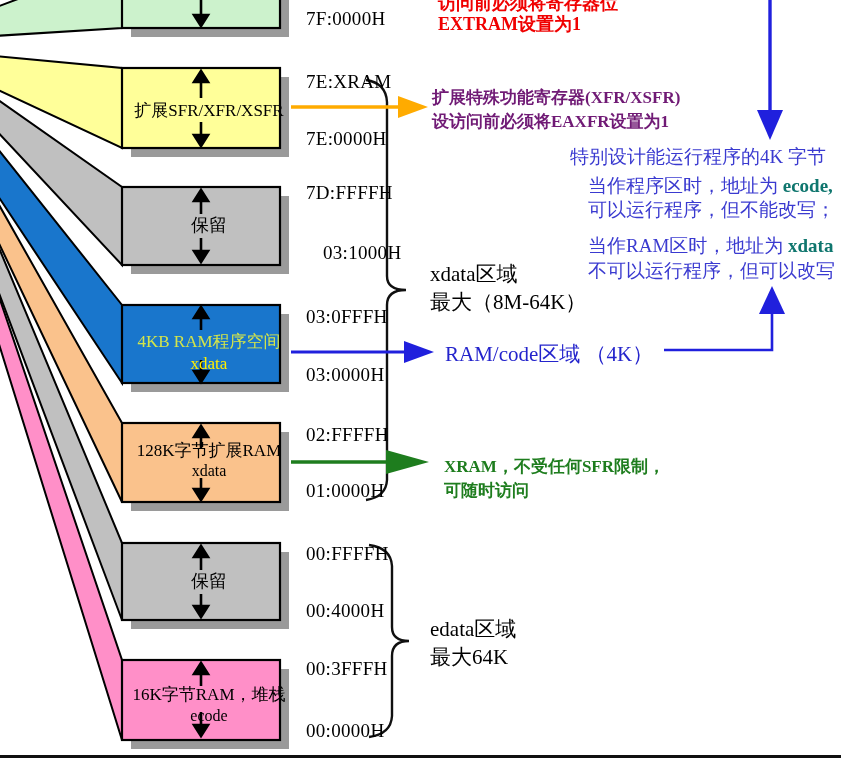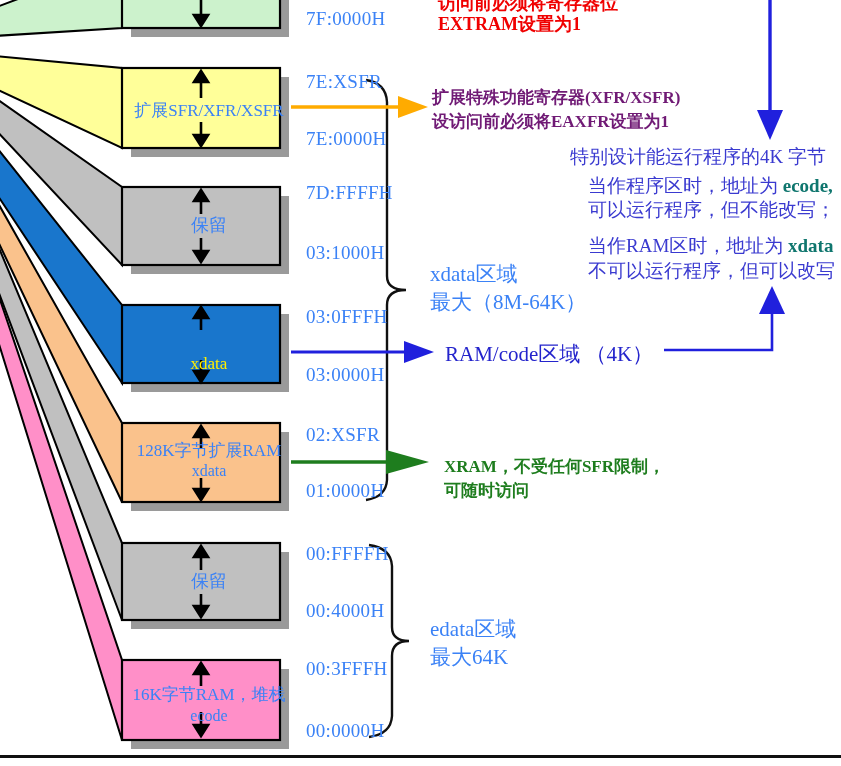--- a/index.html
+++ b/index.html
@@ -1,19 +1,19 @@
 <!DOCTYPE html>
 <html><head>
 <meta charset="utf-8">
 <style>
   html,body{margin:0;padding:0;background:#fff;}
   #canvas{position:relative;width:841px;height:766px;overflow:hidden;background:#fff;
           font-family:"Liberation Serif","DejaVu Serif",serif;}
   #shapes{position:absolute;left:0;top:0;width:841px;height:766px;}
-  .t{position:absolute;white-space:nowrap;color:#3b82f6;line-height:1.15;
+  .t{position:absolute;white-space:nowrap;color:#000000;line-height:1.15;
      font-family:"Liberation Serif","DejaVu Serif",serif;}
   .addr{font-size:19px;letter-spacing:.3px;}
   .blklbl{left:122px;width:174px;text-align:center;font-size:17px;}
   .red{color:#f00000;font-weight:bold;font-size:18px;}
   .orange{color:#701a75;font-weight:bold;font-size:17px;}
   .green{color:#1e7d1e;font-weight:bold;font-size:17px;}
   .bluetxt{color:#3a3ad0;font-size:19px;}
   .bluetxt .em{color:#0f766e;font-weight:bold;}
   .big{font-size:21px;}
   .ramcode{color:#2424cc;font-size:21px;}
@@ -101,35 +101,36 @@
     </g>
     <g>
       <path d="M664,350 H772 V314" stroke="#2020dd" stroke-width="2.6" fill="none"></path>
       <polygon points="759,314 785,314 772,286" fill="#2020dd"></polygon>
     </g>
 
     <rect x="0" y="755" width="841" height="3" fill="#101010"></rect>
   </svg>
 
   <div class="t addr" style="left:306px;top:8px">7F:0000H</div>
-  <div class="t addr" style="left:306px;top:71px">7E:XSFR</div>
+  <div class="t addr" style="left:306px;top:71px">7E:XRAM</div>
   <div class="t addr" style="left:306px;top:128px">7E:0000H</div>
   <div class="t addr" style="left:306px;top:182px">7D:FFFFH</div>
-  <div class="t addr" style="left:306px;top:242px">03:1000H</div>
+  <div class="t addr" style="left:323px;top:242px">03:1000H</div>
   <div class="t addr" style="left:306px;top:306px">03:0FFFH</div>
   <div class="t addr" style="left:306px;top:364px">03:0000H</div>
-  <div class="t addr" style="left:306px;top:424px">02:XSFR</div>
+  <div class="t addr" style="left:306px;top:424px">02:FFFFH</div>
   <div class="t addr" style="left:306px;top:480px">01:0000H</div>
   <div class="t addr" style="left:306px;top:543px">00:FFFFH</div>
   <div class="t addr" style="left:306px;top:600px">00:4000H</div>
   <div class="t addr" style="left:306px;top:658px">00:3FFFH</div>
   <div class="t addr" style="left:306px;top:720px">00:0000H</div>
 
   <div class="t blklbl" style="top:101px">扩展SFR/XFR/XSFR</div>
   <div class="t blklbl" style="top:215px;font-size:18px">保留</div>
+  <div class="t blklbl" style="top:332px;color:#d4e54a">4KB RAM程序空间</div>
   <div class="t blklbl" style="top:354px;color:#ffef00">xdata</div>
   <div class="t blklbl" style="top:441px">128K字节扩展RAM</div>
   <div class="t blklbl" style="top:462px;font-size:16px">xdata</div>
   <div class="t blklbl" style="top:571px;font-size:18px">保留</div>
   <div class="t blklbl" style="top:685px">16K字节RAM，堆栈</div>
   <div class="t blklbl" style="top:707px;font-size:16px">ecode</div>
 
   <div class="t red" style="left:438px;top:-7px">访问前必须将寄存器位</div>
   <div class="t red" style="left:438px;top:14px">EXTRAM设置为1</div>
 

